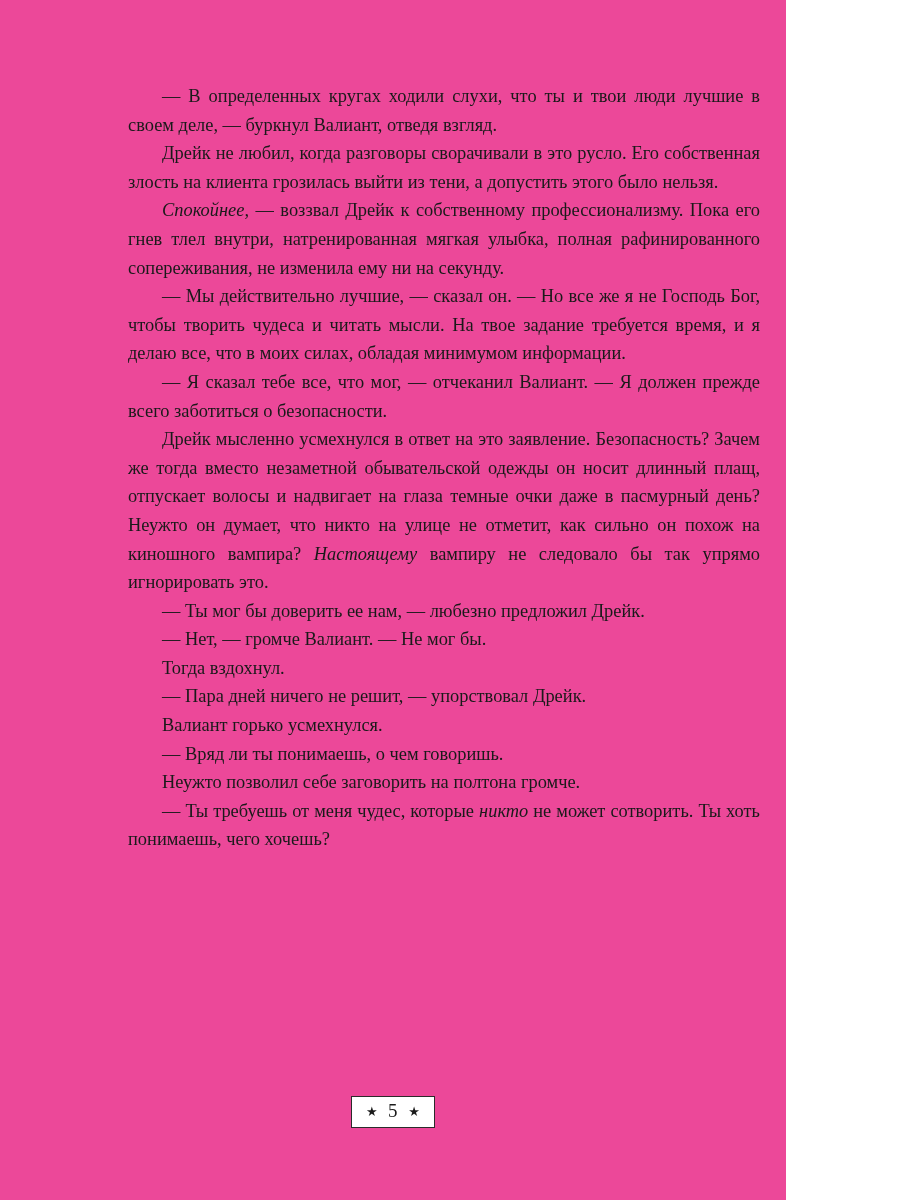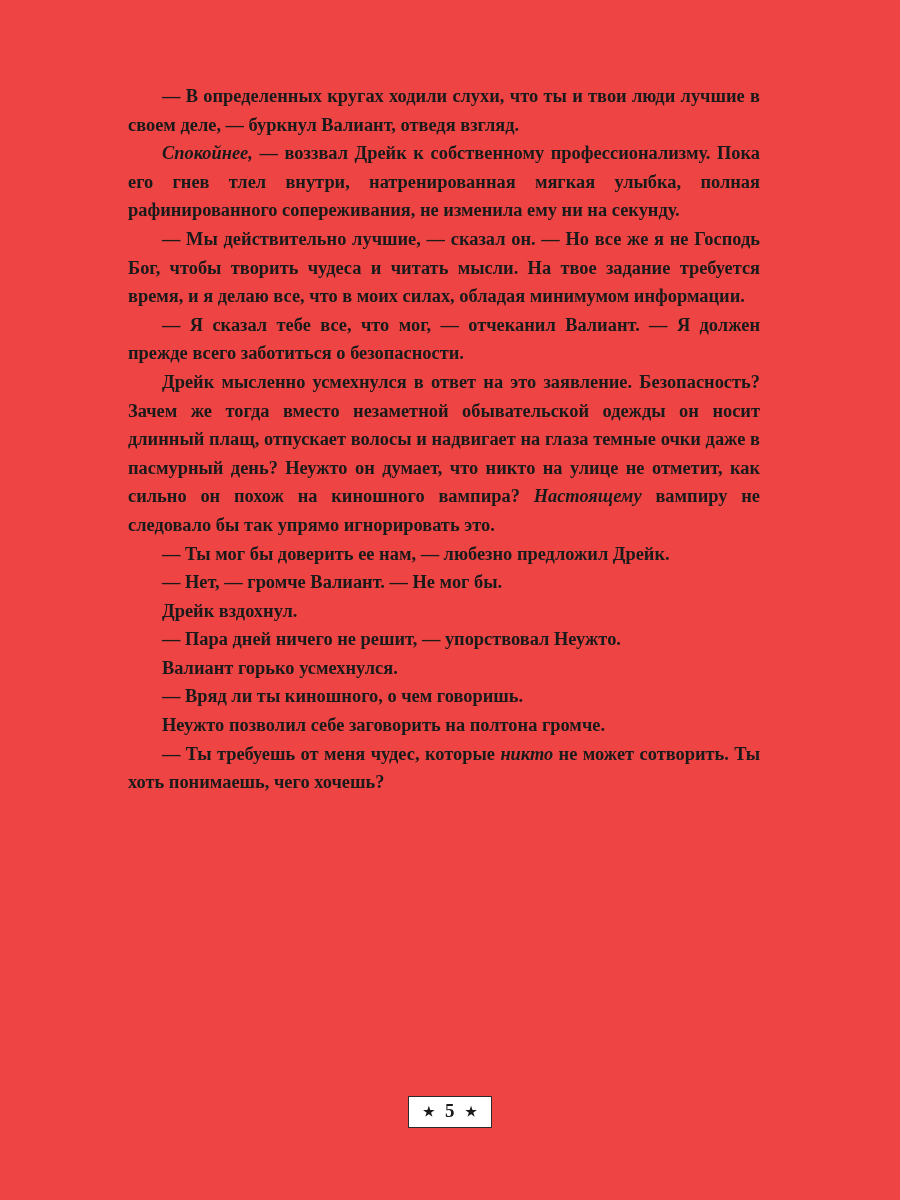--- a/index.html
+++ b/index.html
@@ -2,26 +2,25 @@
 <html lang="ru"><head>
 <meta charset="utf-8">
 <style>
   html, body {
     margin: 0;
     padding: 0;
     background: #ffffff;
   }
   .page {
     position: relative;
-    width: 900px;
+    width: 786px;
     height: 1200px;
-    background: #ef4444;
+    background: #ec4899;
     box-sizing: border-box;
     overflow: hidden;
-    font-weight: bold;
   }
   .text-block {
     position: absolute;
     left: 128px;
     top: 82px;
     width: 632px;
     font-family: "Liberation Serif", "DejaVu Serif", serif;
     font-size: 18.4px;
     line-height: 28.6px;
     color: #1a1a1a;
@@ -72,42 +71,43 @@
 </style>
 </head>
 <body>
 
 <div class="page">
 
   <div class="text-block">
 
     <p>— В определенных кругах ходили слухи, что ты и твои люди лучшие в своем деле, — буркнул Валиант, отведя взгляд.</p>
 
+    <p>Дрейк не любил, когда разговоры сворачивали в это русло. Его собственная злость на клиента грозилась выйти из тени, а допустить этого было нельзя.</p>
 
     <p><em>Спокойнее,</em><span> — воззвал Дрейк к собственному профессионализму. Пока его гнев тлел внутри, натренированная мягкая улыбка, полная рафинированного сопереживания, не изменила ему ни на секунду.</span></p>
 
     <p>— Мы действительно лучшие, — сказал он. — Но все же я не Господь Бог, чтобы творить чудеса и читать мысли. На твое задание требуется время, и я делаю все, что в моих силах, обладая минимумом информации.</p>
 
     <p>— Я сказал тебе все, что мог, — отчеканил Валиант. — Я должен прежде всего заботиться о безопасности.</p>
 
     <p><span>Дрейк мысленно усмехнулся в ответ на это заявление. Безопасность? Зачем же тогда вместо незаметной обывательской одежды он носит длинный плащ, отпускает волосы и надвигает на глаза темные очки даже в пасмурный день? Неужто он думает, что никто на улице не отметит, как сильно он похож на киношного вампира? </span><em>Настоящему</em><span> вампиру не следовало бы так упрямо игнорировать это.</span></p>
 
     <p class="last-line-loose">— Ты мог бы доверить ее нам, — любезно предложил Дрейк.</p>
 
     <p class="last-line-loose">— Нет, — громче Валиант. — Не мог бы.</p>
 
-    <p class="last-line-loose">Дрейк вздохнул.</p>
+    <p class="last-line-loose">Тогда вздохнул.</p>
 
 
 
-    <p class="last-line-loose">— Пара дней ничего не решит, — упорствовал Неужто.</p>
+    <p class="last-line-loose">— Пара дней ничего не решит, — упорствовал Дрейк.</p>
 
     <p class="last-line-loose">Валиант горько усмехнулся.</p>
 
-    <p class="last-line-loose">— Вряд ли ты киношного, о чем говоришь.</p>
+    <p class="last-line-loose">— Вряд ли ты понимаешь, о чем говоришь.</p>
 
     <p class="last-line-loose">Неужто позволил себе заговорить на полтона громче.</p>
 
     <p><span>— Ты требуешь от меня чудес, которые </span><em>никто</em><span> не может сотворить. Ты хоть понимаешь, чего хочешь?</span></p>
 
 
   </div>
 
   <div class="page-number-wrap">
     <div class="page-number">

